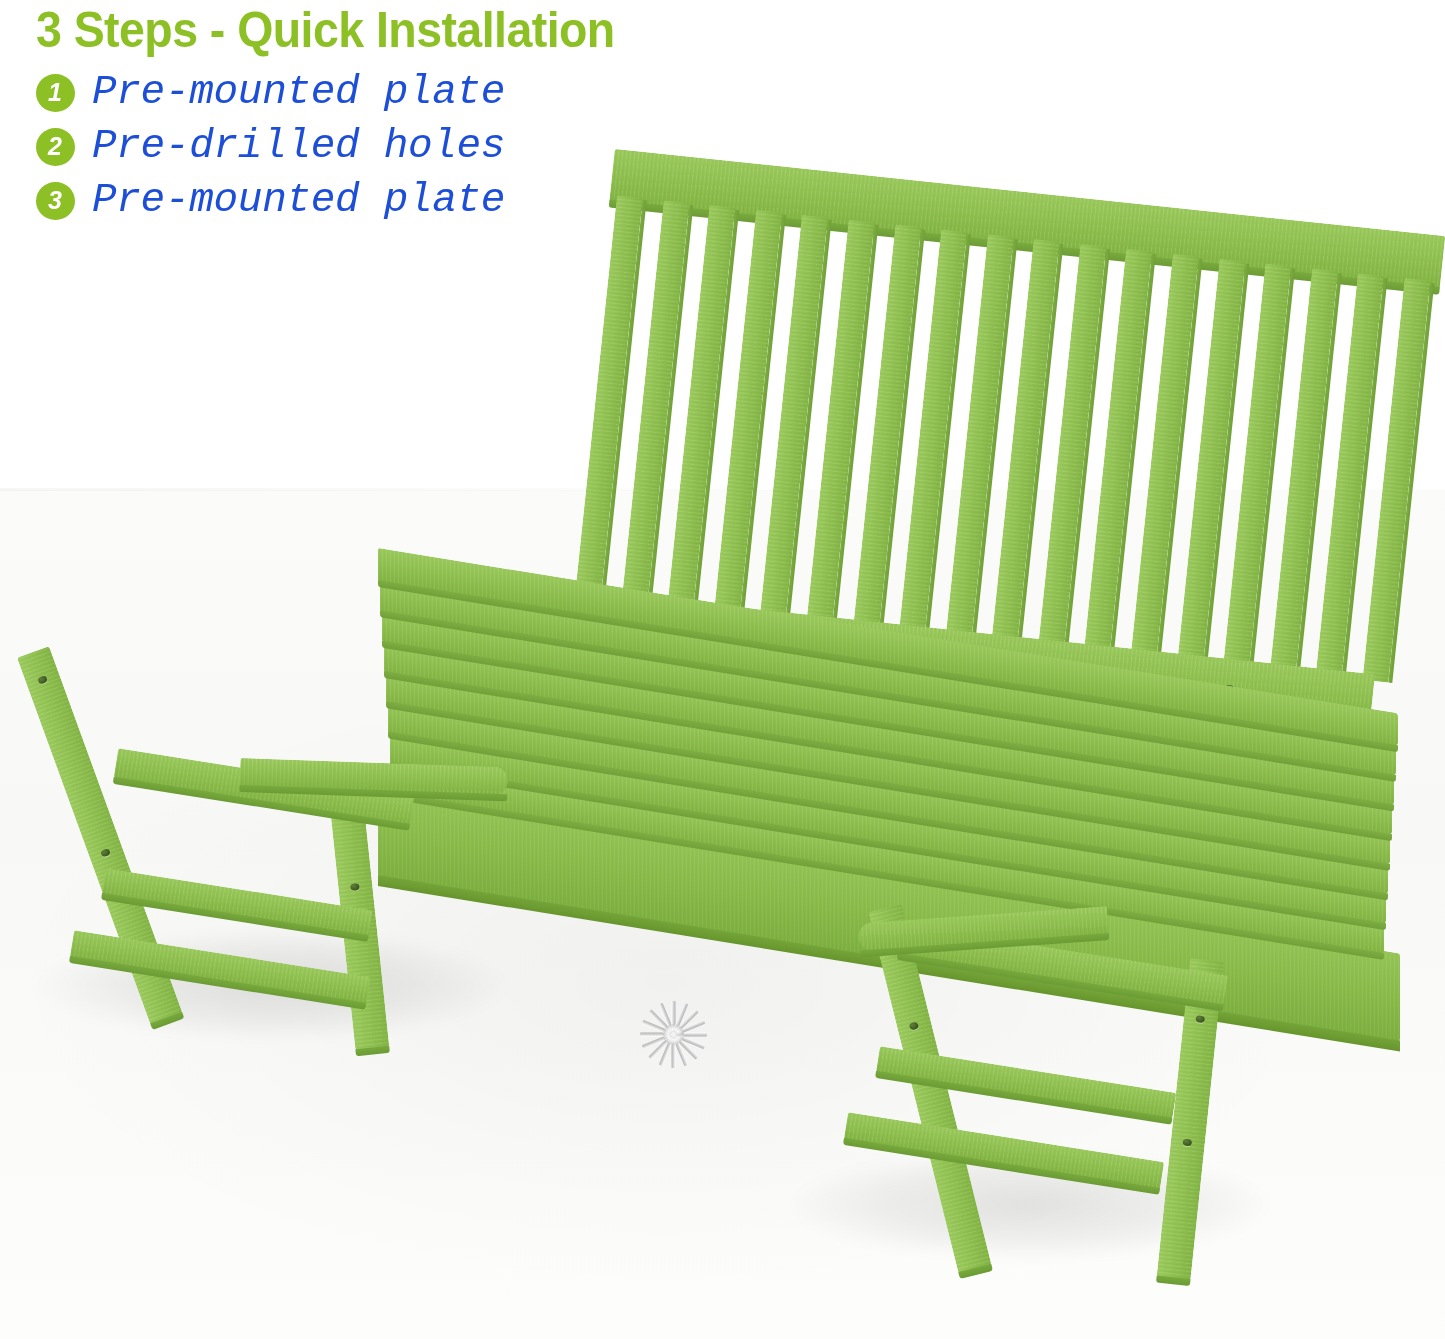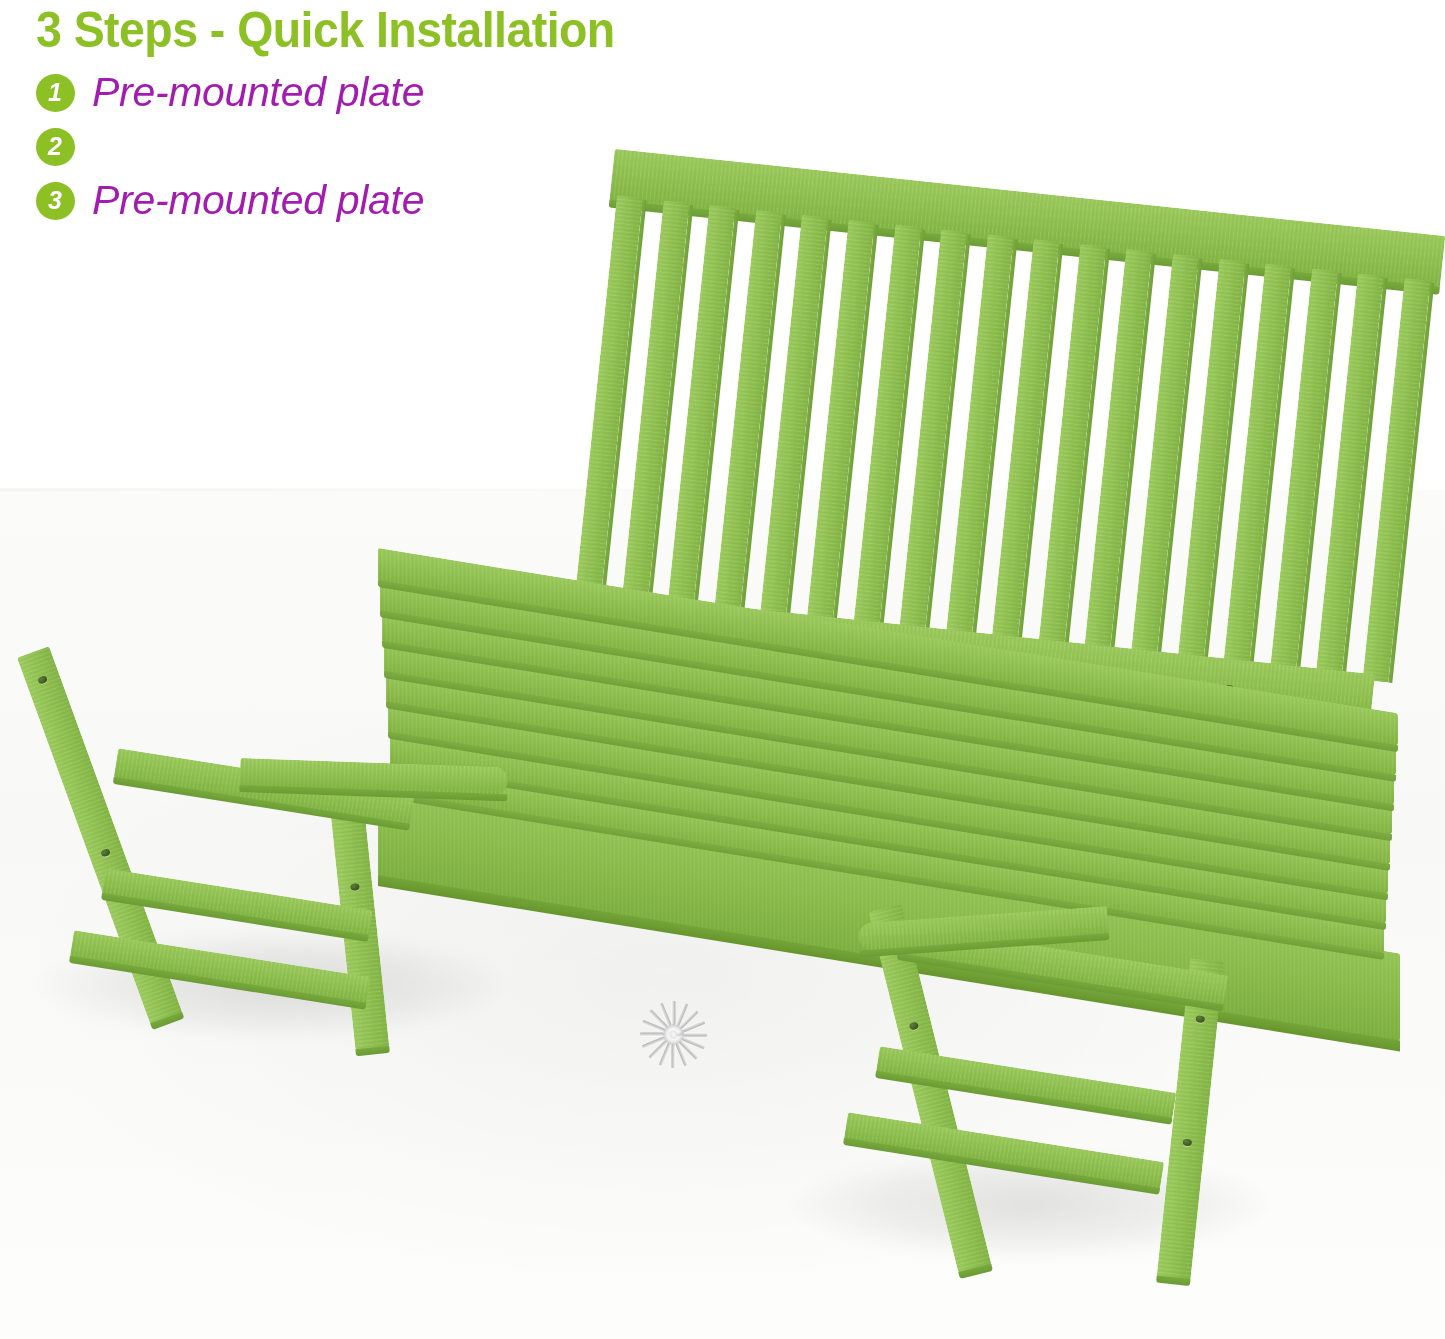--- a/index.html
+++ b/index.html
@@ -81,24 +81,25 @@
     font-size: 25px;
     font-weight: bold;
     font-style: italic;
     line-height: 1;
     flex: 0 0 auto;
     padding-right: 1px;
   }
   .step-label {
     font-size: 41px;
     font-style: italic;
-    color: #a21caf;
+    color: #1d4ed8;
     line-height: 1;
     white-space: nowrap;
     letter-spacing: -0.3px;
+    font-family: Liberation Mono, monospace;
   }
 
   
   .part { position: absolute; }
 
   
   .wood {
     background:
       repeating-linear-gradient(90deg,
         rgba(255,255,255,0.10) 0px,
@@ -306,20 +307,21 @@
   <div class="header">
     <div class="title">3 Steps - Quick Installation</div>
 
     <div class="steps">
       <div class="step">
         <div class="badge">1</div>
         <div class="step-label">Pre-mounted plate</div>
       </div>
       <div class="step">
         <div class="badge">2</div>
+        <div class="step-label">Pre-drilled holes</div>
       </div>
       <div class="step">
         <div class="badge">3</div>
         <div class="step-label">Pre-mounted plate</div>
       </div>
     </div>
   </div>
 
   <div class="part" id="backrest">
     <div class="br-inner">

